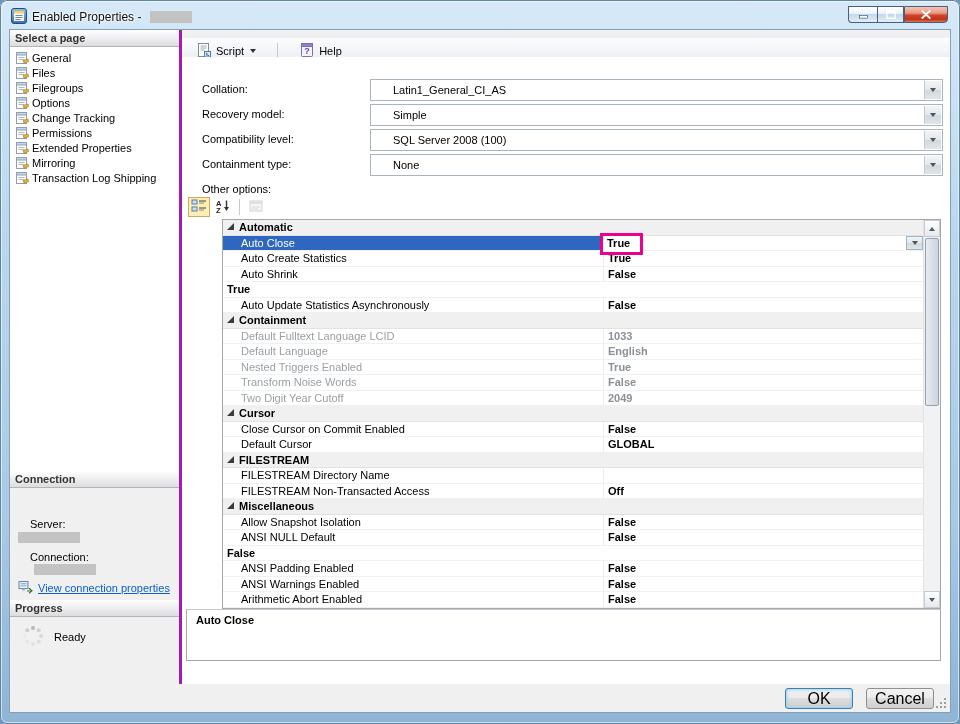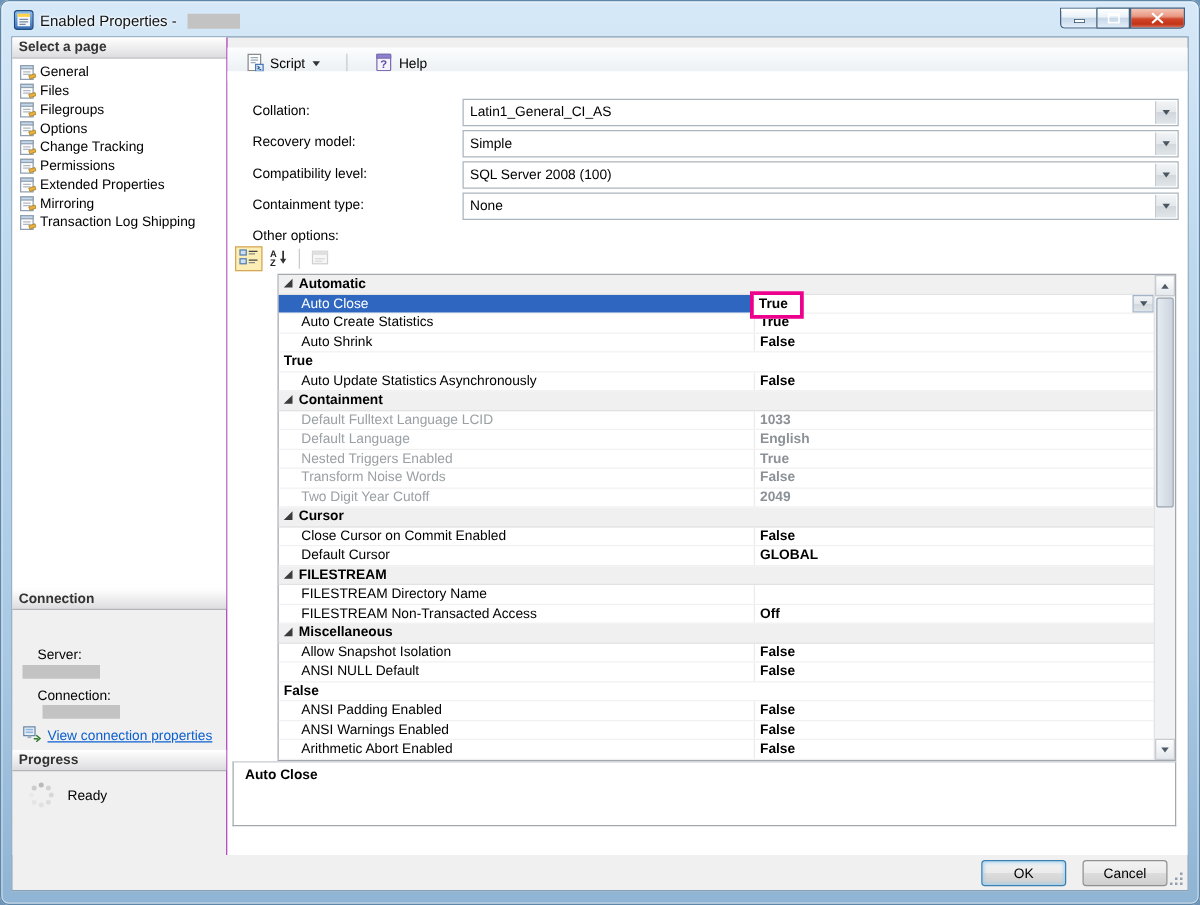--- a/index.html
+++ b/index.html
@@ -21,21 +21,21 @@
   .win-btn.max{width:27px;background:linear-gradient(#ffffff,#eaf2f9 45%,#c6d7e8 50%,#e2eefa);}
   .win-btn.close{width:44px;border-radius:0 0 4px 0;border-left:1px solid #44607c;
     background:linear-gradient(#f6c4b4 0%,#e89a84 40%,#d0462a 55%,#c23317 82%,#da7258 100%);}
 
   
   .client{position:absolute;left:9px;top:29px;right:9px;bottom:11px;background:#f0f0f0;
           border:1px solid #84a1ba;box-sizing:border-box;}
 
   
   .sidebar{position:absolute;left:0;top:0;width:172px;height:654px;background:#f0f0f0;
-           border-right:1px solid #a21caf;box-sizing:border-box;}
+           border-right:3px solid #a21caf;box-sizing:border-box;}
   .side-header{position:absolute;left:0;right:0;height:17px;box-sizing:border-box;
     background:linear-gradient(#ffffff,#dddde0);border-bottom:1px solid #b4b4b8;
     font-weight:bold;color:#333;line-height:16px;padding-left:5px;white-space:nowrap;}
   #hdr-select{top:0;}
   .tree{position:absolute;top:17px;left:0;right:0;height:424px;background:#fff;padding-top:3px;box-sizing:border-box;}
   .tree-item{display:flex;align-items:center;gap:3px;height:15px;padding-left:5px;white-space:nowrap;cursor:default;}
   .page-icon{width:14px;height:14px;flex:0 0 14px;}
   #hdr-connection{top:441px;}
   .conn-panel{position:absolute;top:458px;left:0;right:0;height:112px;}
   .server-label{position:absolute;top:30px;left:8px;text-align:center;}
@@ -54,21 +54,21 @@
   .toolbar{position:absolute;top:8px;left:0;right:0;height:27px;box-sizing:border-box;
     background:linear-gradient(#fbfdfe,#e9edf1);border-bottom:1px solid #d3d7da;
     display:flex;align-items:center;padding-left:8px;gap:12px;}
   .tb-btn{display:flex;align-items:center;gap:4px;padding:2px 5px;border:1px solid transparent;border-radius:2px;cursor:default;}
   .tb-caret{width:0;height:0;border-left:3.5px solid transparent;border-right:3.5px solid transparent;border-top:4px solid #333;margin-left:2px;}
   .tb-sep{width:1px;height:16px;background:#c6cacd;margin:0 3px;}
 
   .panel{position:absolute;top:27px;left:0;right:0;bottom:0;background:#fff;}
   .form-label{position:absolute;left:20px;white-space:nowrap;}
   .combo{position:absolute;left:188px;width:573px;height:22px;border:1px solid #aab5bd;background:#fff;box-sizing:border-box;cursor:default;}
-  .combo-val{position:absolute;left:5px;top:4px;white-space:nowrap;}
+  .combo-val{position:absolute;left:22px;top:4px;white-space:nowrap;}
   .combo-btn{position:absolute;right:1px;top:1px;bottom:1px;width:17px;border-left:1px solid #c3c9ce;box-sizing:border-box;
     background:linear-gradient(#f2f4f6,#e4e8eb 50%,#d1d7dc 50%,#e0e5e9);
     display:flex;align-items:center;justify-content:center;}
   .combo-arrow{width:0;height:0;border-left:3.5px solid transparent;border-right:3.5px solid transparent;border-top:4px solid #49555f;}
 
   .other-label{position:absolute;left:20px;top:126px;}
   .mini-toolbar{position:absolute;left:6px;top:140px;display:flex;align-items:center;gap:2px;}
   .mini-btn{width:22px;height:20px;display:flex;align-items:center;justify-content:center;border:1px solid transparent;box-sizing:border-box;cursor:default;}
   .mini-btn.active{background:#fdeeb5;border-color:#d2a85a;}
   .mini-sep{width:1px;height:16px;background:#c9c9c9;margin:0 3px;}
@@ -104,21 +104,21 @@
   .sb-arrow-down{width:0;height:0;border-left:3.5px solid transparent;border-right:3.5px solid transparent;border-top:4px solid #4e5a66;}
   .sb-thumb{position:absolute;left:1px;right:1px;top:18px;height:168px;border:1px solid #97a1ae;border-radius:2px;box-sizing:border-box;
     background:linear-gradient(90deg,#e6ebf1,#ccd4de);}
 
   .desc-pane{position:absolute;left:4px;right:9px;top:552px;height:52px;border:1px solid #a3a8ae;border-top:1px solid #c6cacf;
     background:#fff;box-sizing:border-box;padding:4px 9px;}
   .desc-title{font-weight:bold;}
 
   
   .bottombar{position:absolute;left:0;right:0;bottom:0;height:30px;}
-  .btn{position:absolute;top:6px;width:68px;height:21px;font-family:inherit;font-size:11px;color:#000;
+  .btn{position:absolute;top:6px;width:68px;height:21px;font-family:inherit;font-size:16px;color:#000;
     border:1px solid #8e9091;border-radius:3px;padding:0;cursor:default;
     background:linear-gradient(#f2f2f2,#ebebeb 50%,#dddddd 50%,#cfcfcf);}
   .btn.ok{right:97px;border-color:#3c7fb1;box-shadow:inset 0 0 3px 1px #9fd1f0;}
   .btn.cancel{right:16px;}
   .resize-grip{position:absolute;right:4px;bottom:4px;width:12px;height:12px;}
   .resize-grip::before{content:"";position:absolute;right:0;bottom:0;width:2px;height:2px;background:#93a0ac;
     box-shadow:0 0 #93a0ac,-4px 0 #93a0ac,-8px 0 #93a0ac,0 -4px #93a0ac,-4px -4px #93a0ac,0 -8px #93a0ac;}
 </style>
 </head>
 <body>

